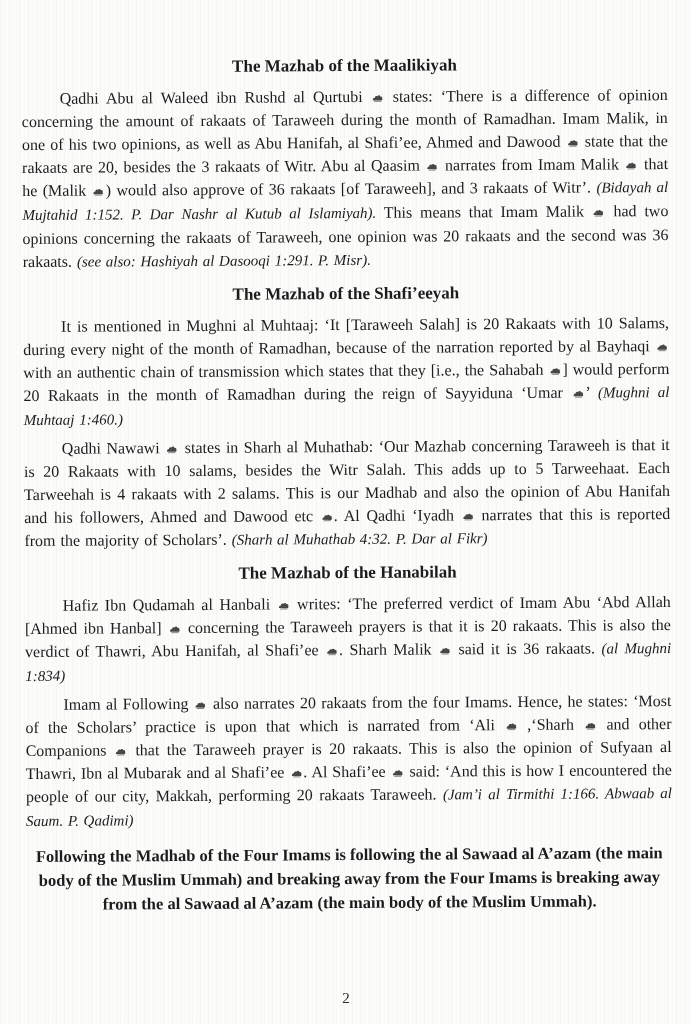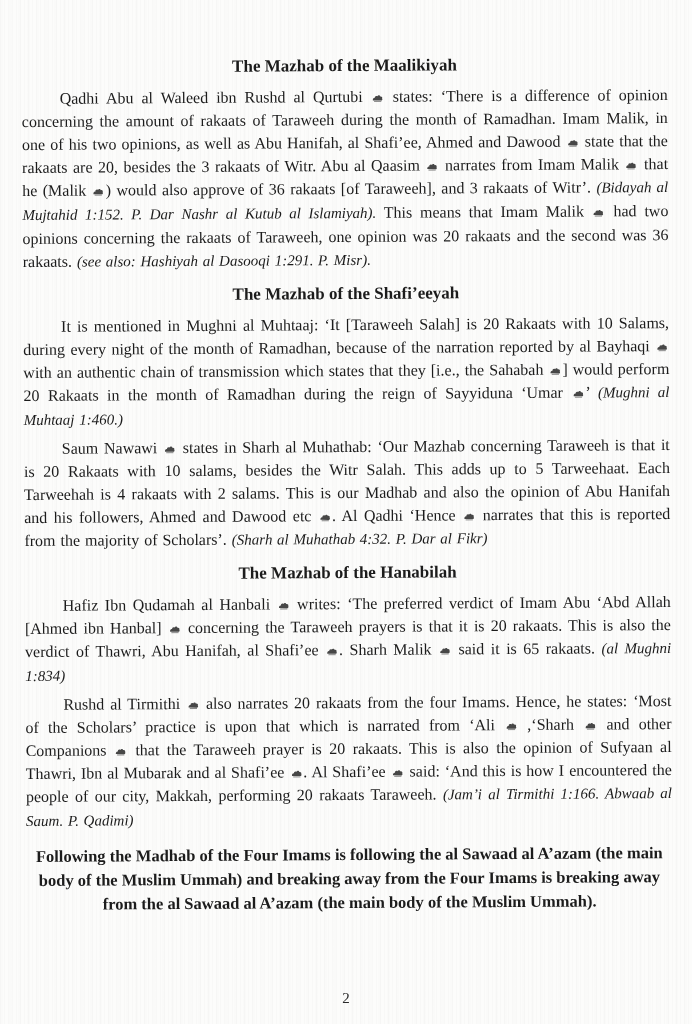--- a/index.html
+++ b/index.html
@@ -95,45 +95,45 @@
       <p class="para"><span class="txt">It is mentioned in Mughni al Muhtaaj: ‘It [Taraweeh Salah] is 20 Rakaats with 10 Salams, during every night of the month of Ramadhan, because of the narration reported by al Bayhaqi </span><span class="honorific"><svg viewBox="0 0 12 10" width="12" height="10" aria-hidden="true">
             <path d="M1.2 7.6 C0.9 5.6 2.3 4.7 3.2 5.1 C2.9 3.4 4.7 2.5 5.8 3.5 C6.2 2.1 8.2 2.3 8.6 3.7 C10 3.3 11.1 4.5 10.4 5.7 C11.2 6.5 10.6 7.8 9.4 7.8 Z" fill="#2d2d2d" opacity="0.88"></path>
             <path d="M2.4 8.6 H9.6" stroke="#2d2d2d" stroke-width="0.8" opacity="0.7"></path>
           </svg></span><span class="txt"> with an authentic chain of transmission which states that they [i.e., the Sahabah </span><span class="honorific"><svg viewBox="0 0 12 10" width="12" height="10" aria-hidden="true">
             <path d="M1.2 7.6 C0.9 5.6 2.3 4.7 3.2 5.1 C2.9 3.4 4.7 2.5 5.8 3.5 C6.2 2.1 8.2 2.3 8.6 3.7 C10 3.3 11.1 4.5 10.4 5.7 C11.2 6.5 10.6 7.8 9.4 7.8 Z" fill="#2d2d2d" opacity="0.88"></path>
             <path d="M2.4 8.6 H9.6" stroke="#2d2d2d" stroke-width="0.8" opacity="0.7"></path>
           </svg></span><span class="txt">] would perform 20 Rakaats in the month of Ramadhan during the reign of Sayyiduna ‘Umar </span><span class="honorific"><svg viewBox="0 0 12 10" width="12" height="10" aria-hidden="true">
             <path d="M1.2 7.6 C0.9 5.6 2.3 4.7 3.2 5.1 C2.9 3.4 4.7 2.5 5.8 3.5 C6.2 2.1 8.2 2.3 8.6 3.7 C10 3.3 11.1 4.5 10.4 5.7 C11.2 6.5 10.6 7.8 9.4 7.8 Z" fill="#2d2d2d" opacity="0.88"></path>
             <path d="M2.4 8.6 H9.6" stroke="#2d2d2d" stroke-width="0.8" opacity="0.7"></path>
           </svg></span><span class="txt">’ </span><span class="cite">(Mughni al Muhtaaj 1:460.)</span></p>
-      <p class="para"><span class="txt">Saum Nawawi </span><span class="honorific"><svg viewBox="0 0 12 10" width="12" height="10" aria-hidden="true">
+      <p class="para"><span class="txt">Qadhi Nawawi </span><span class="honorific"><svg viewBox="0 0 12 10" width="12" height="10" aria-hidden="true">
             <path d="M1.2 7.6 C0.9 5.6 2.3 4.7 3.2 5.1 C2.9 3.4 4.7 2.5 5.8 3.5 C6.2 2.1 8.2 2.3 8.6 3.7 C10 3.3 11.1 4.5 10.4 5.7 C11.2 6.5 10.6 7.8 9.4 7.8 Z" fill="#2d2d2d" opacity="0.88"></path>
             <path d="M2.4 8.6 H9.6" stroke="#2d2d2d" stroke-width="0.8" opacity="0.7"></path>
           </svg></span><span class="txt"> states in Sharh al Muhathab: ‘Our Mazhab concerning Taraweeh is that it is 20 Rakaats with 10 salams, besides the Witr Salah. This adds up to 5 Tarweehaat. Each Tarweehah is 4 rakaats with 2 salams. This is our Madhab and also the opinion of Abu Hanifah and his followers, Ahmed and Dawood etc </span><span class="honorific"><svg viewBox="0 0 12 10" width="12" height="10" aria-hidden="true">
             <path d="M1.2 7.6 C0.9 5.6 2.3 4.7 3.2 5.1 C2.9 3.4 4.7 2.5 5.8 3.5 C6.2 2.1 8.2 2.3 8.6 3.7 C10 3.3 11.1 4.5 10.4 5.7 C11.2 6.5 10.6 7.8 9.4 7.8 Z" fill="#2d2d2d" opacity="0.88"></path>
             <path d="M2.4 8.6 H9.6" stroke="#2d2d2d" stroke-width="0.8" opacity="0.7"></path>
-          </svg></span><span class="txt">. Al Qadhi ‘Hence </span><span class="honorific"><svg viewBox="0 0 12 10" width="12" height="10" aria-hidden="true">
+          </svg></span><span class="txt">. Al Qadhi ‘Iyadh </span><span class="honorific"><svg viewBox="0 0 12 10" width="12" height="10" aria-hidden="true">
             <path d="M1.2 7.6 C0.9 5.6 2.3 4.7 3.2 5.1 C2.9 3.4 4.7 2.5 5.8 3.5 C6.2 2.1 8.2 2.3 8.6 3.7 C10 3.3 11.1 4.5 10.4 5.7 C11.2 6.5 10.6 7.8 9.4 7.8 Z" fill="#2d2d2d" opacity="0.88"></path>
             <path d="M2.4 8.6 H9.6" stroke="#2d2d2d" stroke-width="0.8" opacity="0.7"></path>
           </svg></span><span class="txt"> narrates that this is reported from the majority of Scholars’. </span><span class="cite">(Sharh al Muhathab 4:32. P. Dar al Fikr)</span></p>
       <h2 class="heading">The Mazhab of the Hanabilah</h2>
       <p class="para"><span class="txt">Hafiz Ibn Qudamah al Hanbali </span><span class="honorific"><svg viewBox="0 0 12 10" width="12" height="10" aria-hidden="true">
             <path d="M1.2 7.6 C0.9 5.6 2.3 4.7 3.2 5.1 C2.9 3.4 4.7 2.5 5.8 3.5 C6.2 2.1 8.2 2.3 8.6 3.7 C10 3.3 11.1 4.5 10.4 5.7 C11.2 6.5 10.6 7.8 9.4 7.8 Z" fill="#2d2d2d" opacity="0.88"></path>
             <path d="M2.4 8.6 H9.6" stroke="#2d2d2d" stroke-width="0.8" opacity="0.7"></path>
           </svg></span><span class="txt"> writes: ‘The preferred verdict of Imam Abu ‘Abd Allah [Ahmed ibn Hanbal] </span><span class="honorific"><svg viewBox="0 0 12 10" width="12" height="10" aria-hidden="true">
             <path d="M1.2 7.6 C0.9 5.6 2.3 4.7 3.2 5.1 C2.9 3.4 4.7 2.5 5.8 3.5 C6.2 2.1 8.2 2.3 8.6 3.7 C10 3.3 11.1 4.5 10.4 5.7 C11.2 6.5 10.6 7.8 9.4 7.8 Z" fill="#2d2d2d" opacity="0.88"></path>
             <path d="M2.4 8.6 H9.6" stroke="#2d2d2d" stroke-width="0.8" opacity="0.7"></path>
           </svg></span><span class="txt"> concerning the Taraweeh prayers is that it is 20 rakaats. This is also the verdict of Thawri, Abu Hanifah, al Shafi’ee </span><span class="honorific"><svg viewBox="0 0 12 10" width="12" height="10" aria-hidden="true">
             <path d="M1.2 7.6 C0.9 5.6 2.3 4.7 3.2 5.1 C2.9 3.4 4.7 2.5 5.8 3.5 C6.2 2.1 8.2 2.3 8.6 3.7 C10 3.3 11.1 4.5 10.4 5.7 C11.2 6.5 10.6 7.8 9.4 7.8 Z" fill="#2d2d2d" opacity="0.88"></path>
             <path d="M2.4 8.6 H9.6" stroke="#2d2d2d" stroke-width="0.8" opacity="0.7"></path>
           </svg></span><span class="txt">. Sharh Malik </span><span class="honorific"><svg viewBox="0 0 12 10" width="12" height="10" aria-hidden="true">
             <path d="M1.2 7.6 C0.9 5.6 2.3 4.7 3.2 5.1 C2.9 3.4 4.7 2.5 5.8 3.5 C6.2 2.1 8.2 2.3 8.6 3.7 C10 3.3 11.1 4.5 10.4 5.7 C11.2 6.5 10.6 7.8 9.4 7.8 Z" fill="#2d2d2d" opacity="0.88"></path>
             <path d="M2.4 8.6 H9.6" stroke="#2d2d2d" stroke-width="0.8" opacity="0.7"></path>
-          </svg></span><span class="txt"> said it is 65 rakaats. </span><span class="cite">(al Mughni 1:834)</span></p>
-      <p class="para"><span class="txt">Rushd al Tirmithi </span><span class="honorific"><svg viewBox="0 0 12 10" width="12" height="10" aria-hidden="true">
+          </svg></span><span class="txt"> said it is 36 rakaats. </span><span class="cite">(al Mughni 1:834)</span></p>
+      <p class="para"><span class="txt">Imam al Following </span><span class="honorific"><svg viewBox="0 0 12 10" width="12" height="10" aria-hidden="true">
             <path d="M1.2 7.6 C0.9 5.6 2.3 4.7 3.2 5.1 C2.9 3.4 4.7 2.5 5.8 3.5 C6.2 2.1 8.2 2.3 8.6 3.7 C10 3.3 11.1 4.5 10.4 5.7 C11.2 6.5 10.6 7.8 9.4 7.8 Z" fill="#2d2d2d" opacity="0.88"></path>
             <path d="M2.4 8.6 H9.6" stroke="#2d2d2d" stroke-width="0.8" opacity="0.7"></path>
           </svg></span><span class="txt"> also narrates 20 rakaats from the four Imams. Hence, he states: ‘Most of the Scholars’ practice is upon that which is narrated from ‘Ali </span><span class="honorific"><svg viewBox="0 0 12 10" width="12" height="10" aria-hidden="true">
             <path d="M1.2 7.6 C0.9 5.6 2.3 4.7 3.2 5.1 C2.9 3.4 4.7 2.5 5.8 3.5 C6.2 2.1 8.2 2.3 8.6 3.7 C10 3.3 11.1 4.5 10.4 5.7 C11.2 6.5 10.6 7.8 9.4 7.8 Z" fill="#2d2d2d" opacity="0.88"></path>
             <path d="M2.4 8.6 H9.6" stroke="#2d2d2d" stroke-width="0.8" opacity="0.7"></path>
           </svg></span><span class="txt"> ,‘Sharh </span><span class="honorific"><svg viewBox="0 0 12 10" width="12" height="10" aria-hidden="true">
             <path d="M1.2 7.6 C0.9 5.6 2.3 4.7 3.2 5.1 C2.9 3.4 4.7 2.5 5.8 3.5 C6.2 2.1 8.2 2.3 8.6 3.7 C10 3.3 11.1 4.5 10.4 5.7 C11.2 6.5 10.6 7.8 9.4 7.8 Z" fill="#2d2d2d" opacity="0.88"></path>
             <path d="M2.4 8.6 H9.6" stroke="#2d2d2d" stroke-width="0.8" opacity="0.7"></path>
           </svg></span><span class="txt"> and other Companions </span><span class="honorific"><svg viewBox="0 0 12 10" width="12" height="10" aria-hidden="true">
             <path d="M1.2 7.6 C0.9 5.6 2.3 4.7 3.2 5.1 C2.9 3.4 4.7 2.5 5.8 3.5 C6.2 2.1 8.2 2.3 8.6 3.7 C10 3.3 11.1 4.5 10.4 5.7 C11.2 6.5 10.6 7.8 9.4 7.8 Z" fill="#2d2d2d" opacity="0.88"></path>

